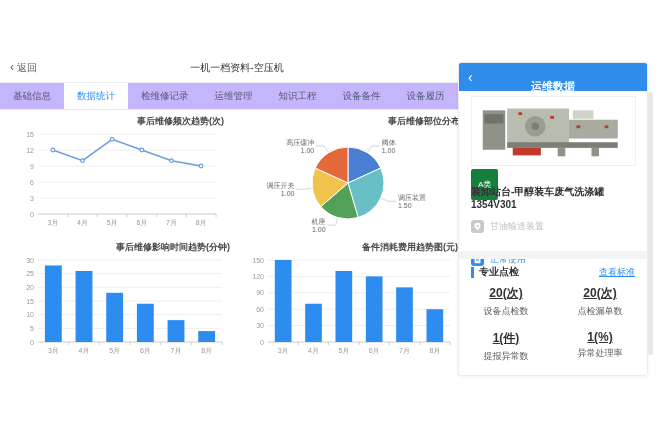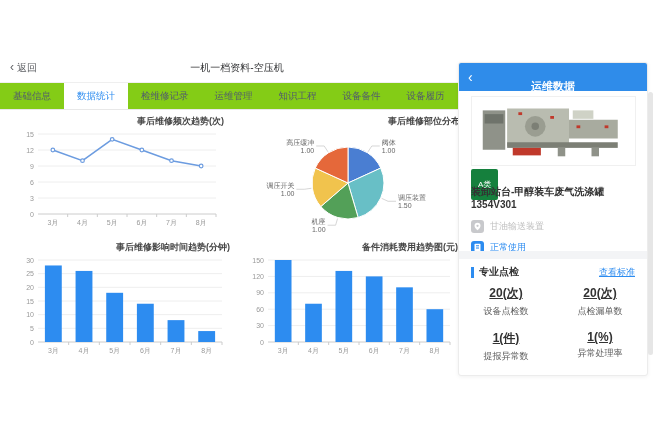--- a/index.html
+++ b/index.html
@@ -8,21 +8,21 @@
 
   
   .lheader{position:absolute;left:0;top:56px;width:458px;height:26px;}
   .back{position:absolute;left:10px;top:4px;font-size:10px;color:#606266;cursor:pointer;}
   .back .chev{font-size:12px;margin-right:3px;color:#606266;}
   .ltitle{position:absolute;left:16px;right:0;top:5px;text-align:center;font-size:10px;color:#303133;}
   .lheader-sep{position:absolute;left:0;top:82px;width:458px;height:1px;background:#efefef;}
 
   
   .tabbar{position:absolute;left:0;top:83px;width:458px;height:26px;display:flex;
-          background:#84cc16;border-bottom:1px solid #e8e8e8;}
+          background:#c4b5fd;border-bottom:1px solid #e8e8e8;}
   .tab{padding:0 13px;line-height:26px;font-size:9.5px;color:#515a6e;cursor:pointer;white-space:nowrap;}
   .tab.active{background:#fff;color:#2d8cf0;}
 
   
   .cell{position:absolute;}
   .ctitle{text-align:right;font-size:9px;font-weight:bold;color:#464646;height:14px;line-height:14px;}
   .tick{font-size:7px;fill:#999;}
   .plabel{font-size:7px;fill:#666;}
 
   
@@ -240,21 +240,21 @@
 
     <div class="meta" style="top:157px;">
       <span class="micon" style="background:#c8c9cc;">
         <svg width="9" height="9" viewBox="0 0 12 12">
             <path d="M6 1a4 4 0 014 4c0 3-4 6-4 6S2 8 2 5a4 4 0 014-4z" fill="#fff"></path>
             <circle cx="6" cy="5" r="1.5" fill="#c8c9cc"></circle>
           </svg>
       </span>
       <span style="color:#bfbfbf;">甘油输送装置</span>
     </div>
-    <div class="meta" style="top:178px;">
+    <div class="meta" style="top:190px;">
       <span class="micon" style="background:#2d8cf0;">
         <svg width="9" height="9" viewBox="0 0 12 12">
             <rect x="2" y="1" width="8" height="10" rx="1" fill="#fff"></rect>
             <rect x="4" y="3" width="4" height="1.4" fill="#2d8cf0"></rect>
             <rect x="4" y="6" width="4" height="1.4" fill="#2d8cf0"></rect>
           </svg>
       </span>
       <span style="color:#2d8cf0;">正常使用</span>
     </div>
 

